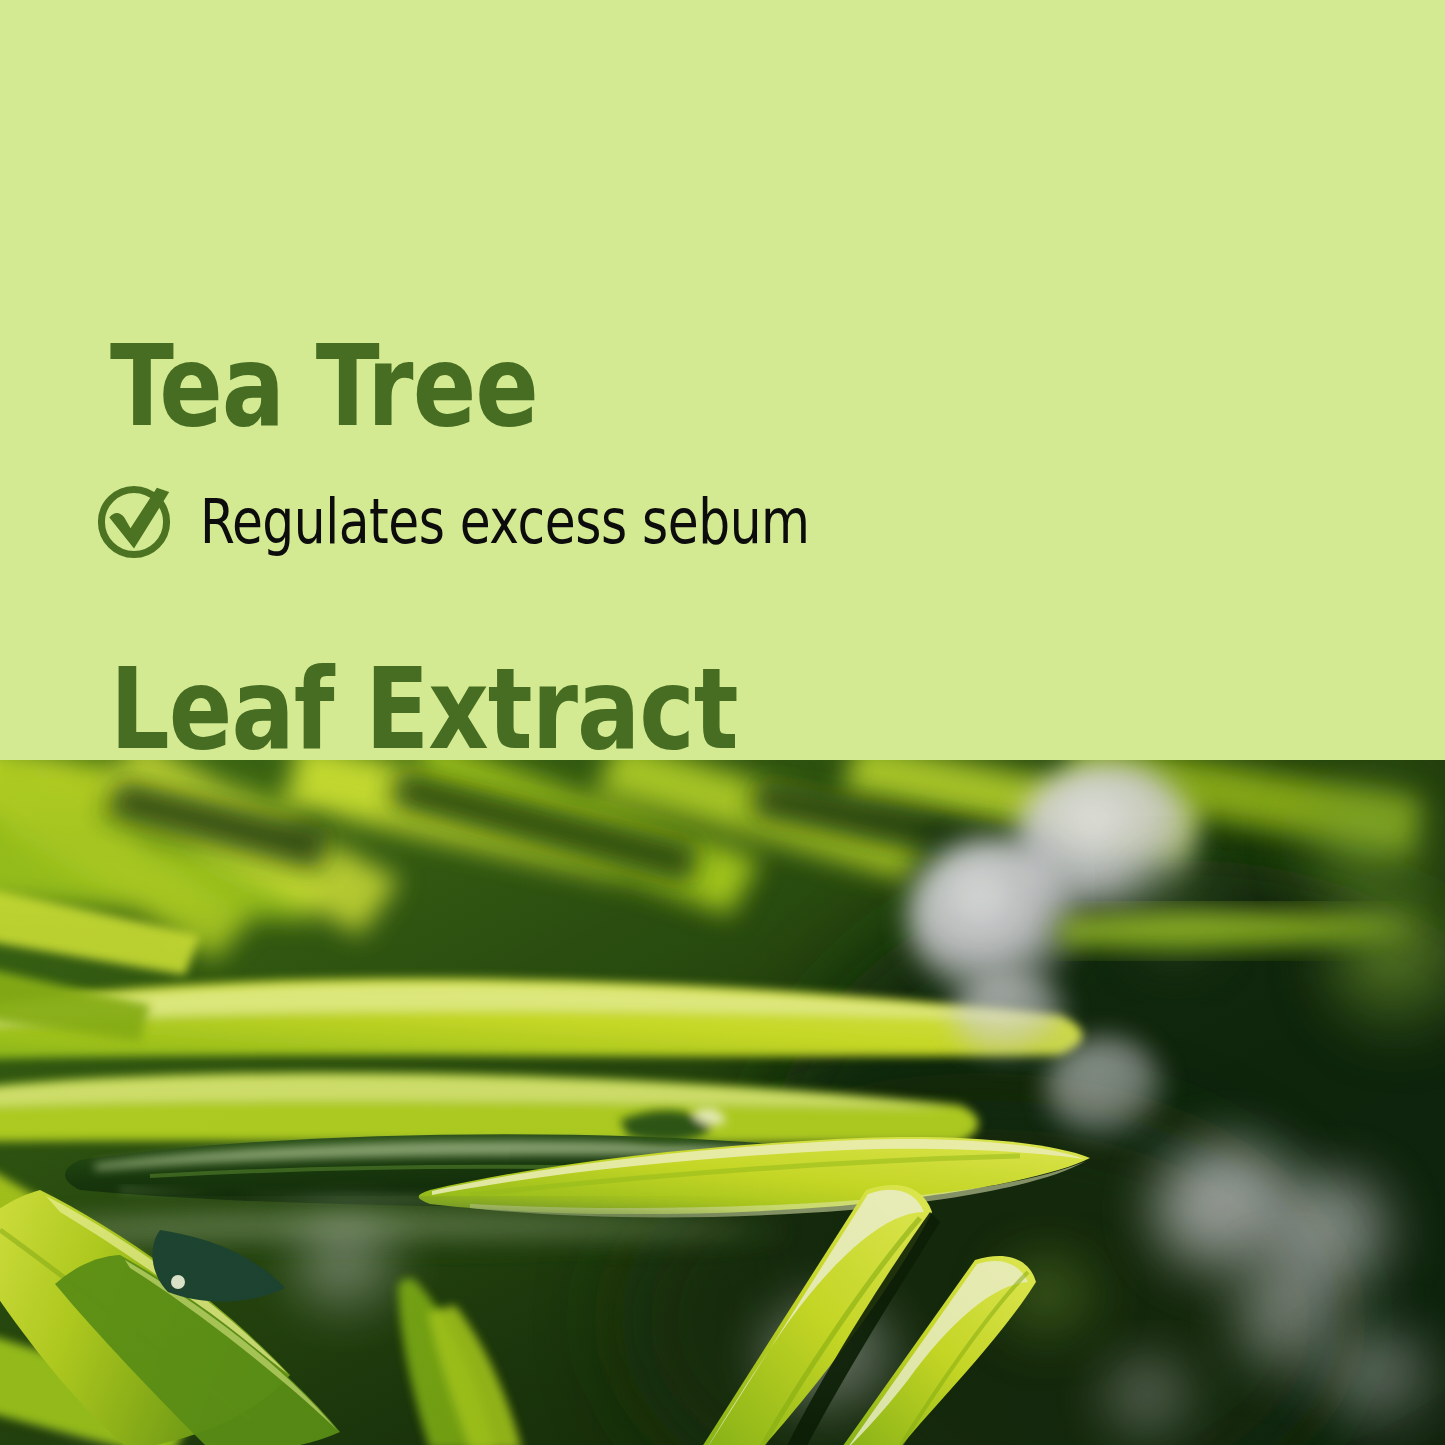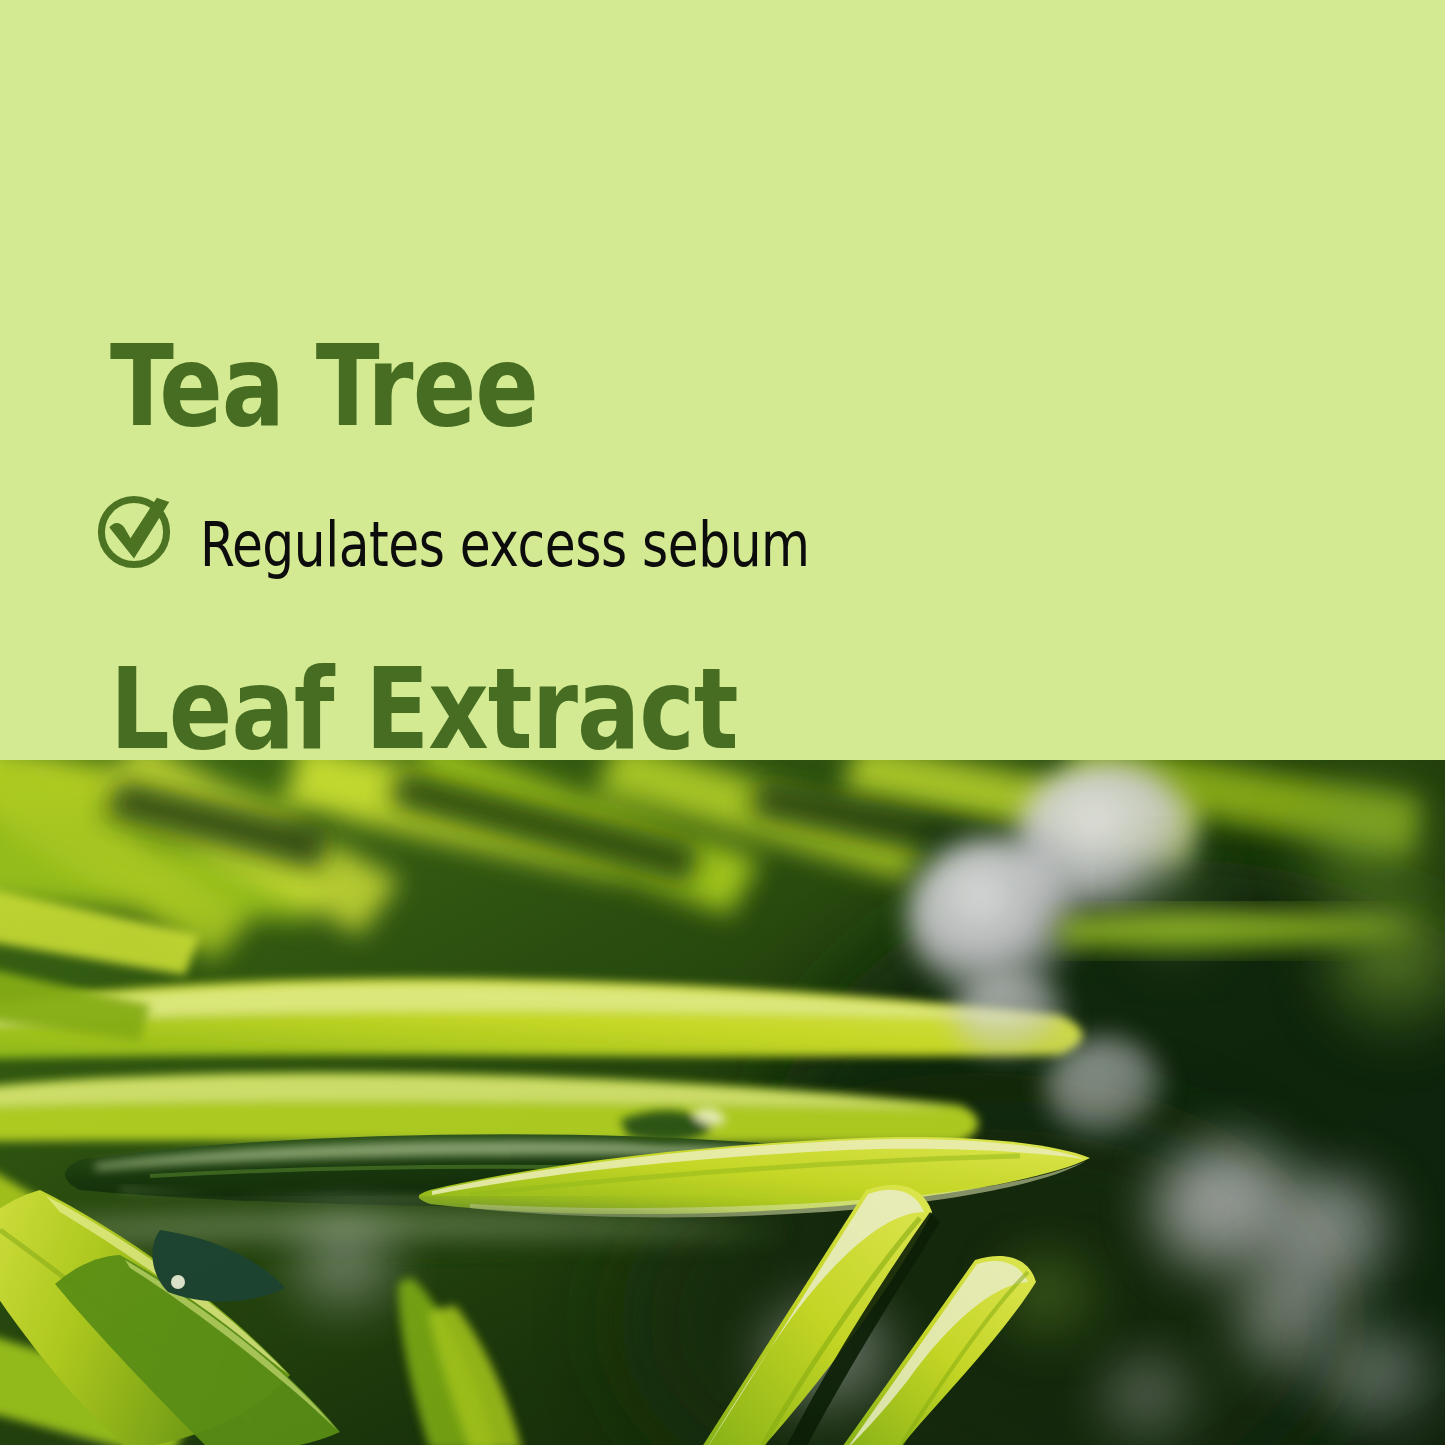--- a/index.html
+++ b/index.html
@@ -39,21 +39,21 @@
   }
   .title-line { display:block; }
 
   #bullets {
     position:absolute;
     left:90px; top:468px;
     width:1300px;
   }
   .bullet {
     display:flex;
-    align-items:flex-end;
+    align-items:center;
     height:108px;
   }
   .check-icon {
     flex:0 0 auto;
     width:88px; height:88px;
     margin-right:22px;
     display:block;
   }
   .bullet-text {
     color:#0c0c0c;

